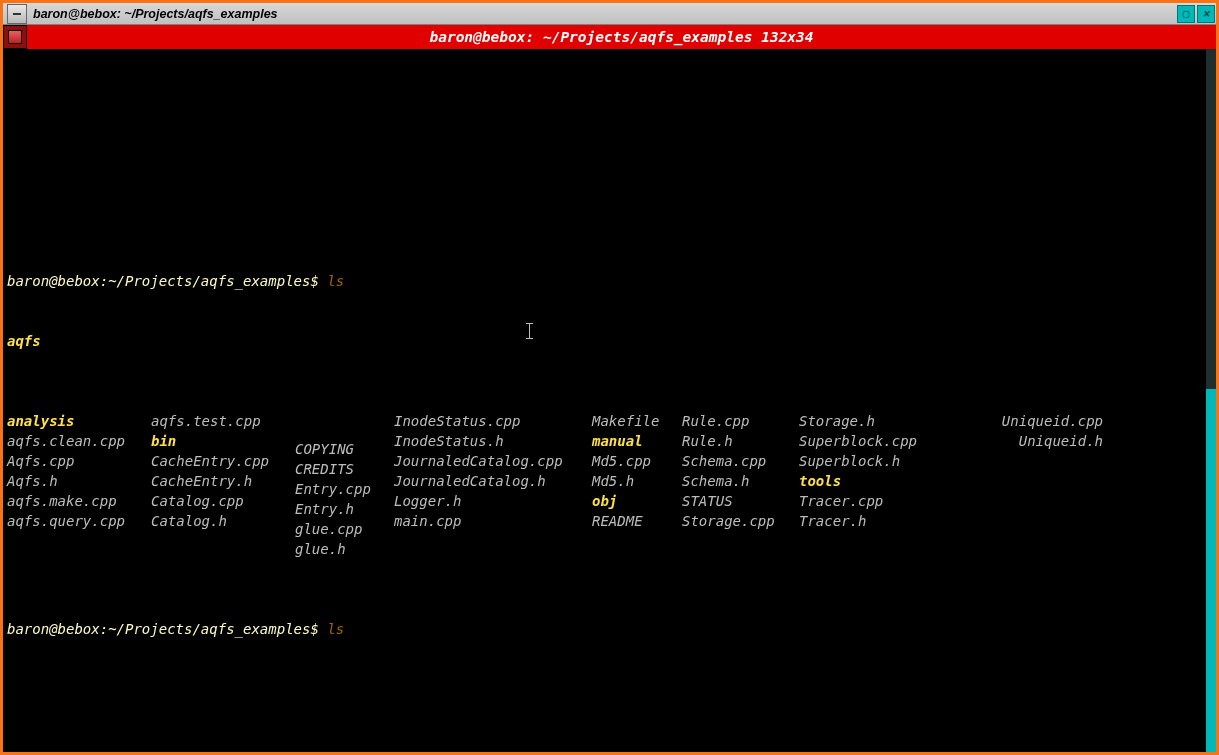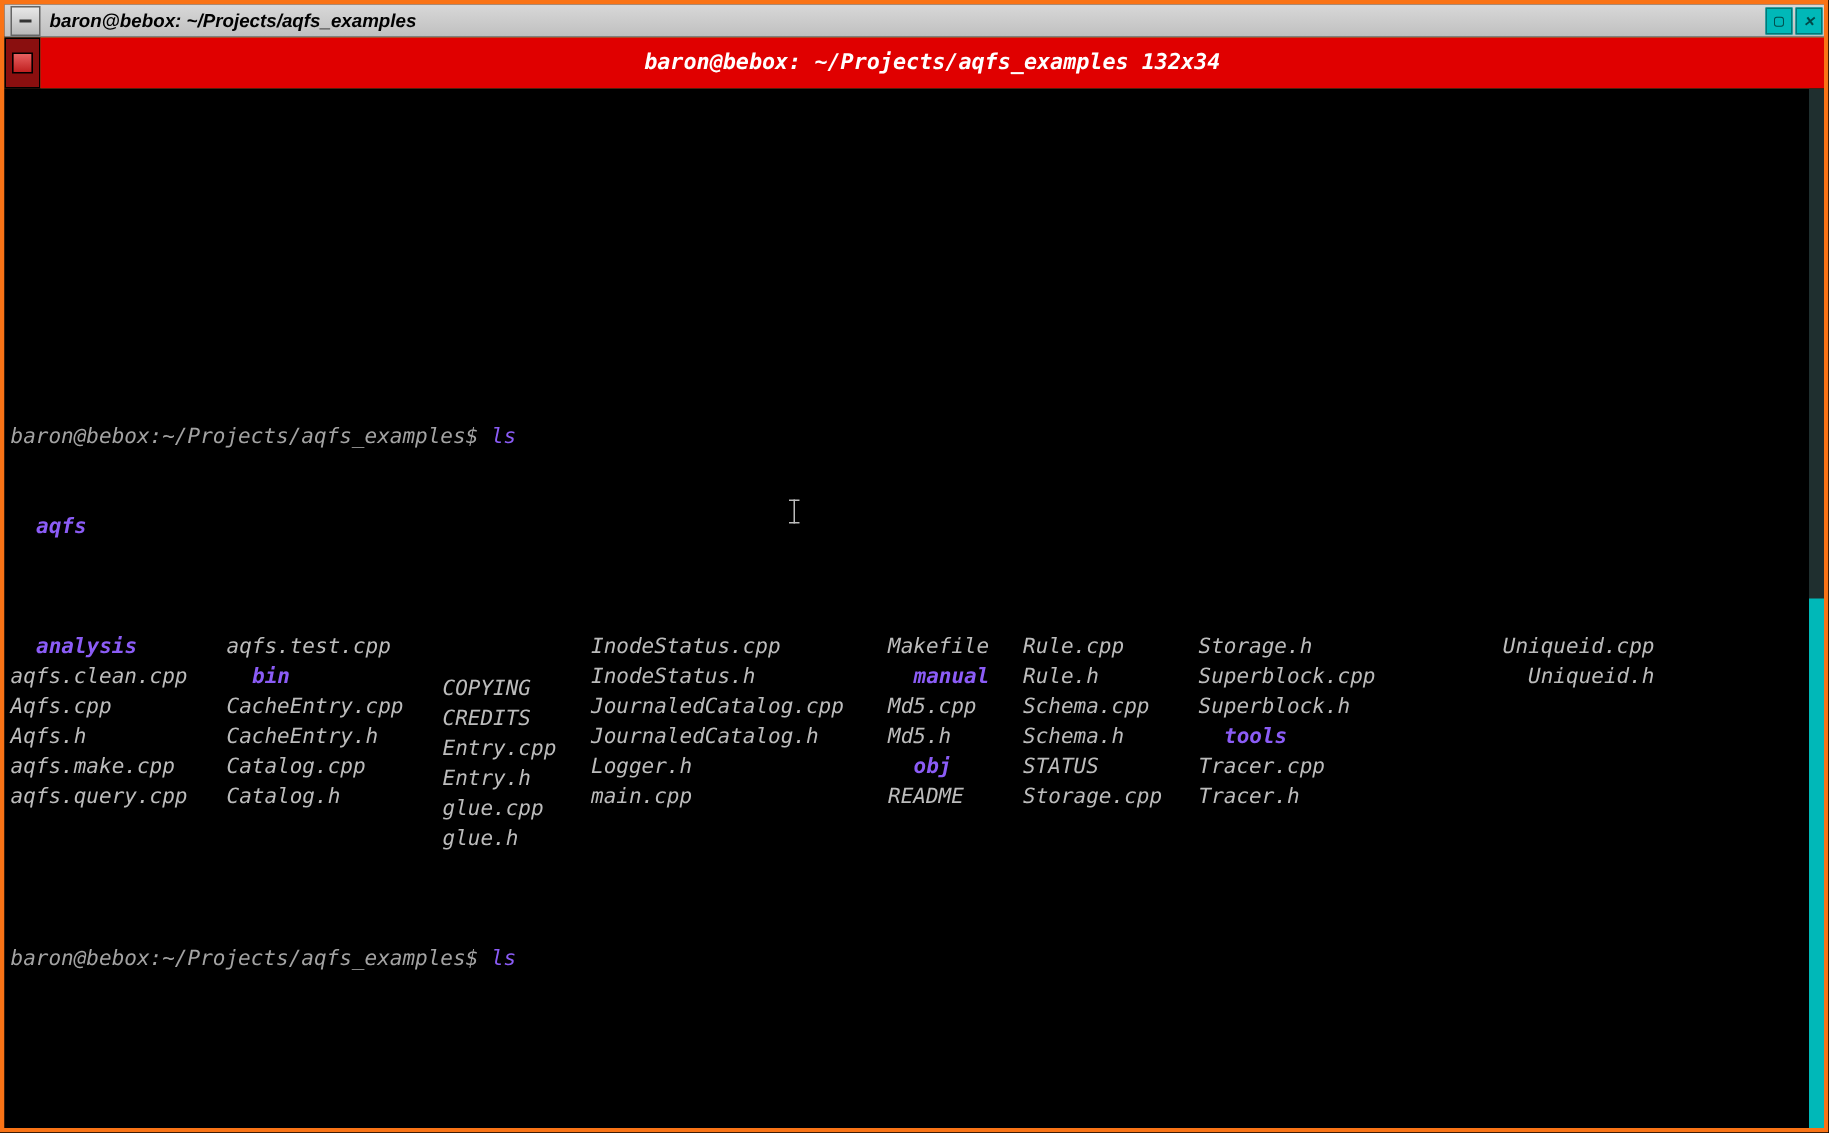--- a/index.html
+++ b/index.html
@@ -54,22 +54,22 @@
     background: #00b8b8;
     border: 1px solid #007878;
     display: flex;
     align-items: center;
     justify-content: center;
     color: #004848;
     font-weight: bold;
     font-size: 11px;
   }
   .tab-strip {
-    height: 34px;
-    background: #bef264;
+    height: 24px;
+    background: #c2410c;
     display: flex;
     align-items: stretch;
   }
   .tab-strip .tab-icon-box {
     width: 24px;
     background: #8a0f0f;
     border: 1px solid #000;
     display: flex;
     align-items: center;
     justify-content: center;
@@ -106,23 +106,23 @@
     width: 10px;
     background: #1f2f2f;
   }
   .terminal-body .scroll-thumb {
     position: absolute;
     top: 340px; right: 0;
     width: 10px; height: 370px;
     background: #00b8b8;
   }
   .line { height: 20px; }
-  .dir { color: #8b5cf6; font-weight: bold; margin-left: 17px; }
-  .prompt { color: #a3a3a3; margin-top: 40px; }
-  .cmd { color: #8b5cf6; }
+  .dir { color: #fde047; font-weight: bold; }
+  .prompt { color: #fef9c3; margin-top: 40px; }
+  .cmd { color: #a16207; }
   .files { display: flex; }
   .col { display: inline-block; vertical-align: top; }
   .c0 { width: 144px; }
   .c1 { width: 144px; }
   .c2 { width: 99px; margin-top: 28px; }
   .c3 { width: 198px; }
   .c4 { width: 90px; }
   .c5 { width: 117px; }
   .c6 { width: 144px; }
   .c7 { width: 160px; text-align: right; }

